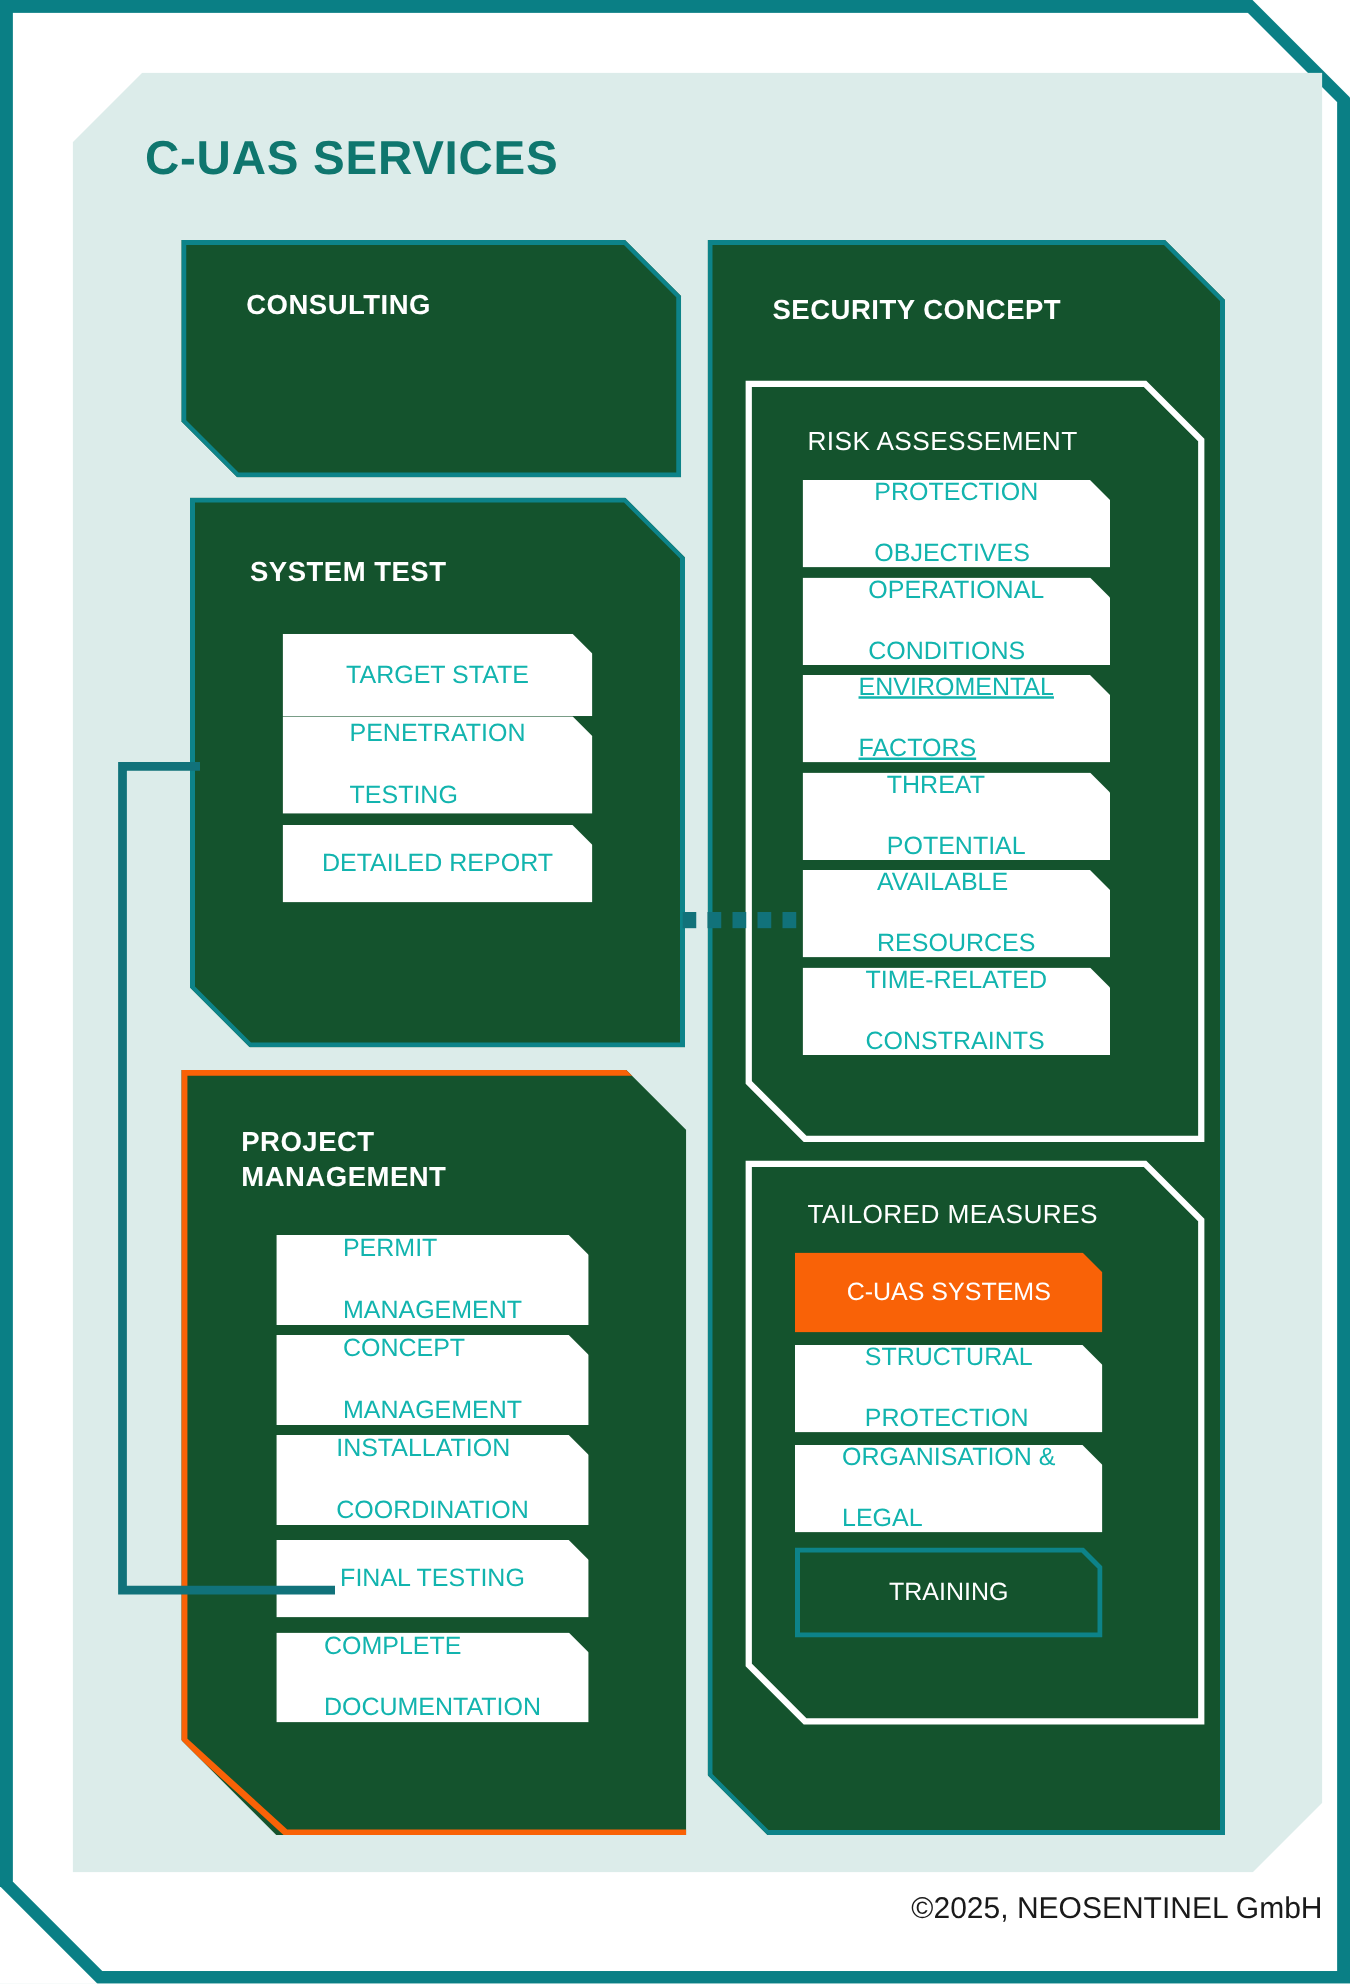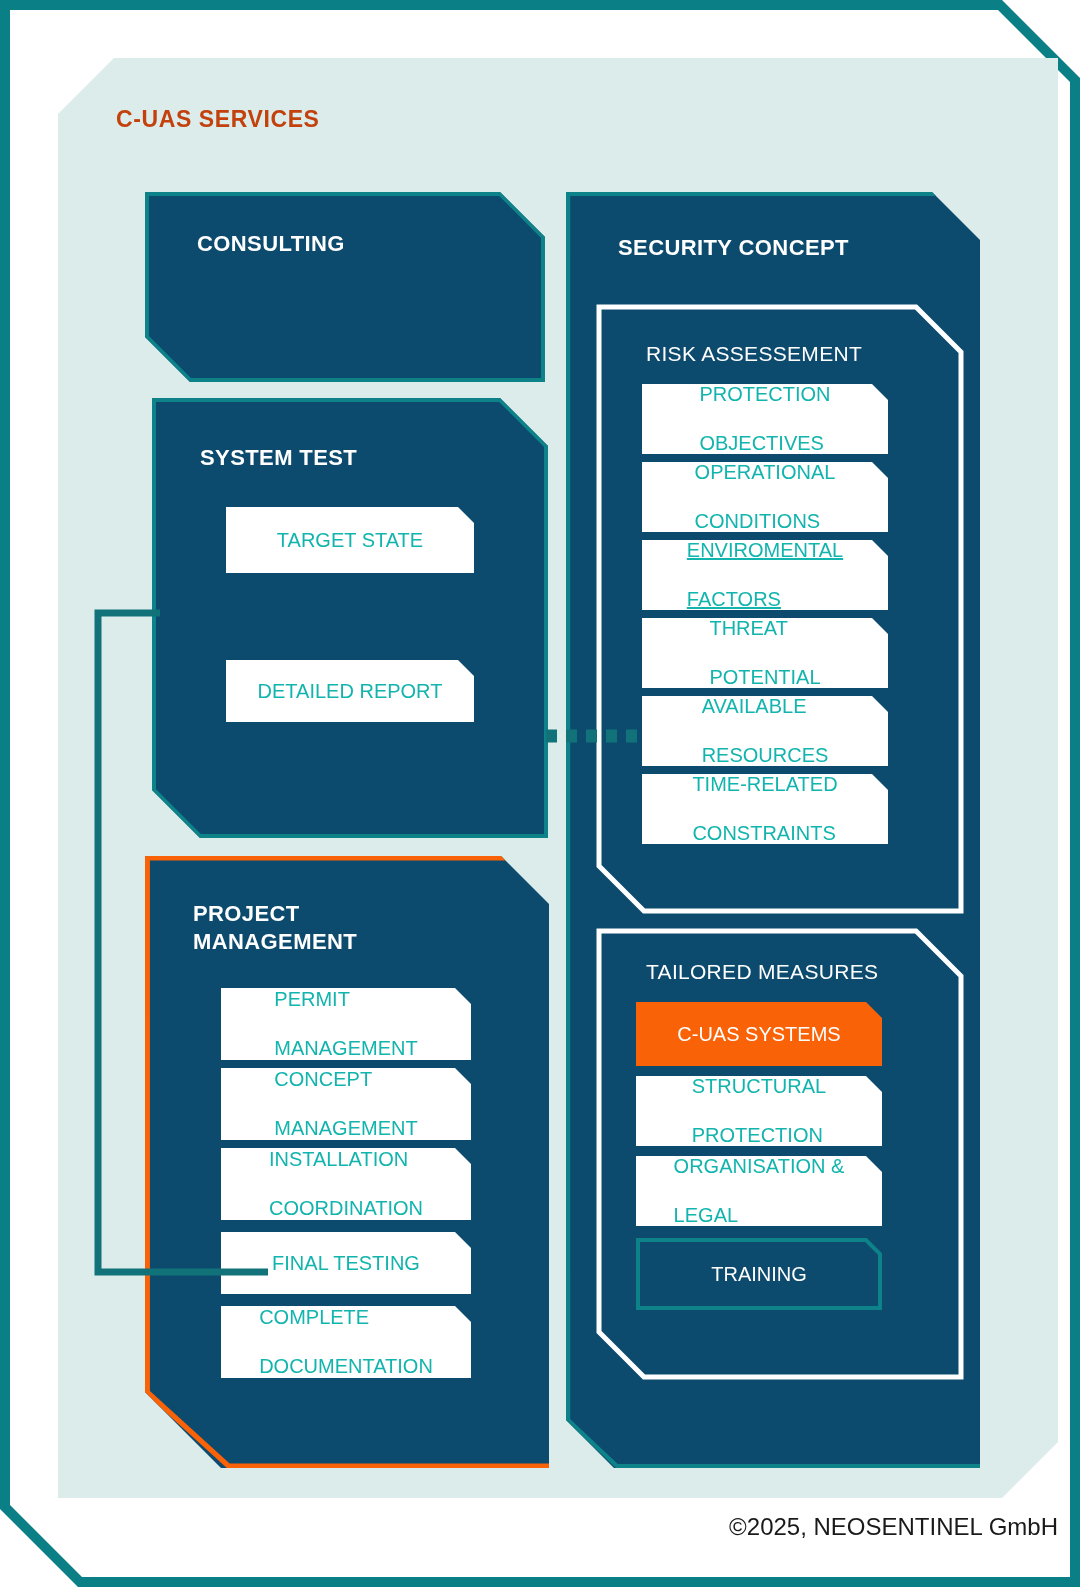--- a/index.html
+++ b/index.html
@@ -28,34 +28,34 @@
   
   #panel{
     position:absolute;left:58px;top:58px;width:1000px;height:1440px;
     background:#dcecea;
     -webkit-clip-path:polygon(56px 0, 1000px 0, 1000px 1384px, 944px 1440px, 0 1440px, 0 56px);
     clip-path:polygon(56px 0, 1000px 0, 1000px 1384px, 944px 1440px, 0 1440px, 0 56px);
   }
 
   #page-title{
     position:absolute;left:116px;top:106px;
-    font-size:23px;font-weight:bold;letter-spacing:0.6px;
-    color:#c2410c;
+    font-size:38px;font-weight:bold;letter-spacing:0.6px;
+    color:#0f766e;
   }
 
   .card-head{
     position:absolute;
     color:#ffffff;font-size:22px;font-weight:bold;letter-spacing:0.4px;
     line-height:1.25;
   }
 
   
   .sect{
     position:absolute;
-    background:#0c4a6e;
+    background:#14532d;
     border:0;
   }
   .sect .stroke{
     position:absolute;left:0;top:0;width:100%;height:100%;
   }
   .sect .stroke svg{display:block;width:100%;height:100%;}
 
   
   .chip{
     position:absolute;
@@ -123,20 +123,26 @@
     <svg viewBox="0 0 396 440" preserveAspectRatio="none">
       <polygon points="2,2 348,2 394,48 394,438 48,438 2,392" fill="none" stroke="#0d8389" stroke-width="4"></polygon>
     </svg>
   </div>
   <div class="card-head" style="left:48px;top:46px;">SYSTEM TEST</div>
 
   <div class="chip" style="left:74px;top:109px;width:248px;height:66px;">
     <span>TARGET STATE</span>
   </div>
 
+  <div class="chip" style="left:74px;top:175px;width:248px;height:78px;">
+    <span>
+      <span>PENETRATION</span><br>
+      <span>TESTING</span>
+    </span>
+  </div>
 
   <div class="chip" style="left:74px;top:262px;width:248px;height:62px;">
     <span>DETAILED REPORT</span>
   </div>
 </div>
 
 <div class="sect" style="left:145px;top:856px;width:404px;height:612px;
             -webkit-clip-path:polygon(0 0,356px 0,404px 48px,404px 612px,76px 612px,0 536px);
             clip-path:polygon(0 0,356px 0,404px 48px,404px 612px,76px 612px,0 536px);padding-left:40px;">
   <div class="stroke">
@@ -177,21 +183,21 @@
   <div class="chip" style="left:76px;top:450px;width:250px;height:72px;">
     <span>
       <span>COMPLETE</span><br>
       <span>DOCUMENTATION</span>
     </span>
   </div>
 </div>
 
 <div class="sect" style="left:566px;top:192px;width:414px;height:1276px;
             -webkit-clip-path:polygon(0 0,366px 0,414px 48px,414px 1276px,48px 1276px,0 1228px);
-            clip-path:polygon(0 0,366px 0,414px 48px,414px 1276px,48px 1276px,0 1228px);padding-left:24px;">
+            clip-path:polygon(0 0,366px 0,414px 48px,414px 1276px,48px 1276px,0 1228px);">
   <div class="stroke">
     <svg viewBox="0 0 414 1276" preserveAspectRatio="none">
       <polygon points="2,2 366,2 412,48 412,1274 48,1274 2,1228" fill="none" stroke="#0d8389" stroke-width="4"></polygon>
     </svg>
   </div>
   <div class="card-head" style="left:52px;top:42px;">SECURITY CONCEPT</div>
 
   <div class="group" style="left:30px;top:112px;width:368px;height:610px;">
     <svg viewBox="0 0 368 610" preserveAspectRatio="none">
       <polygon points="3,3 320,3 365,48 365,607 48,607 3,562" fill="none" stroke="#ffffff" stroke-width="5"></polygon>

